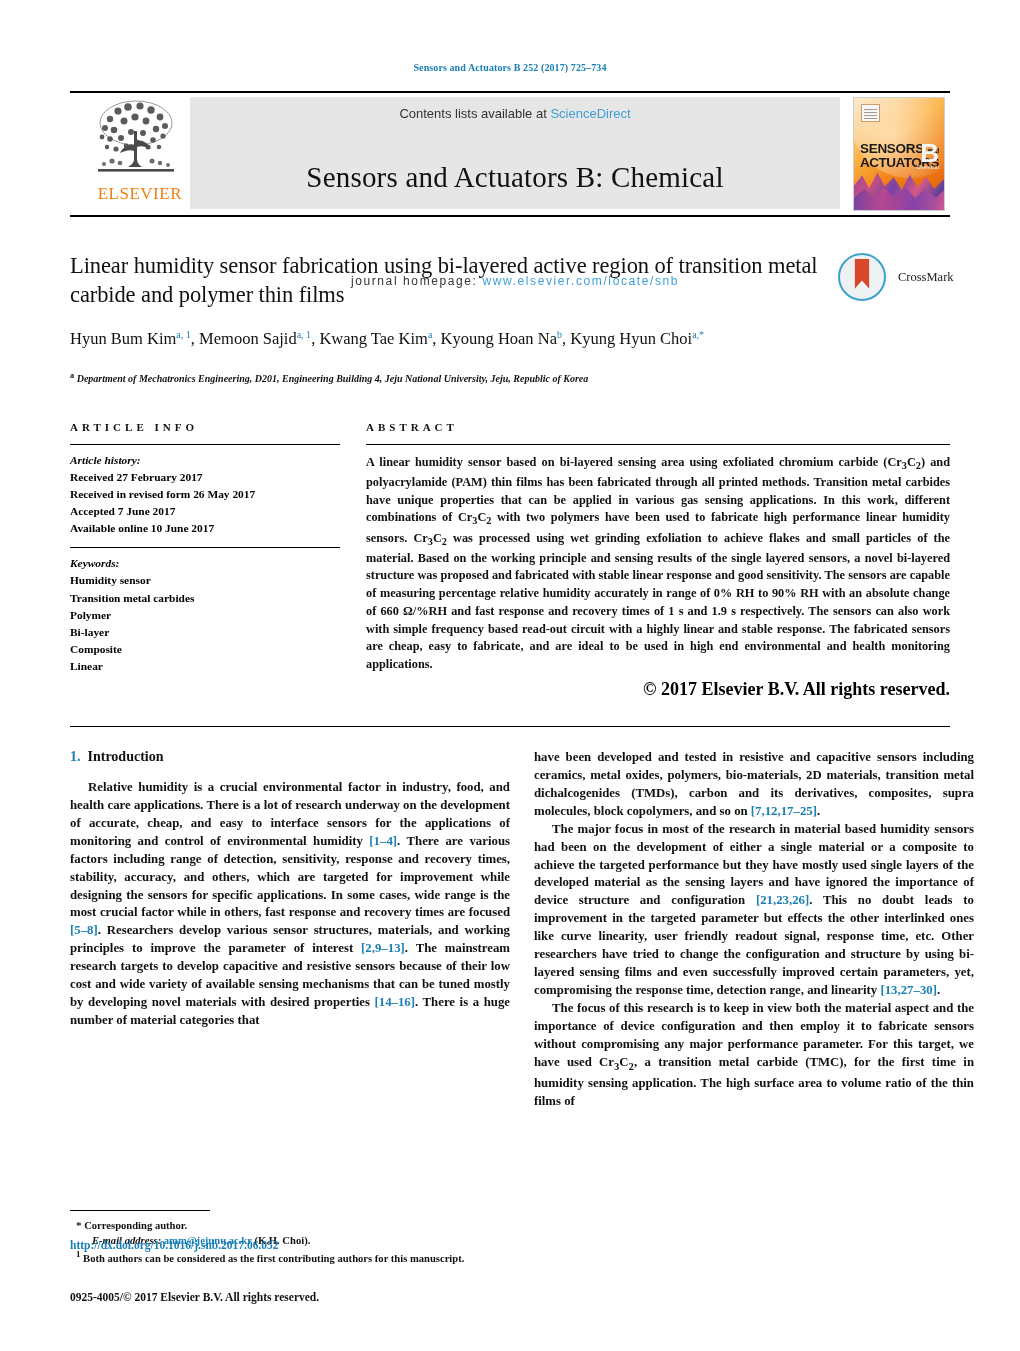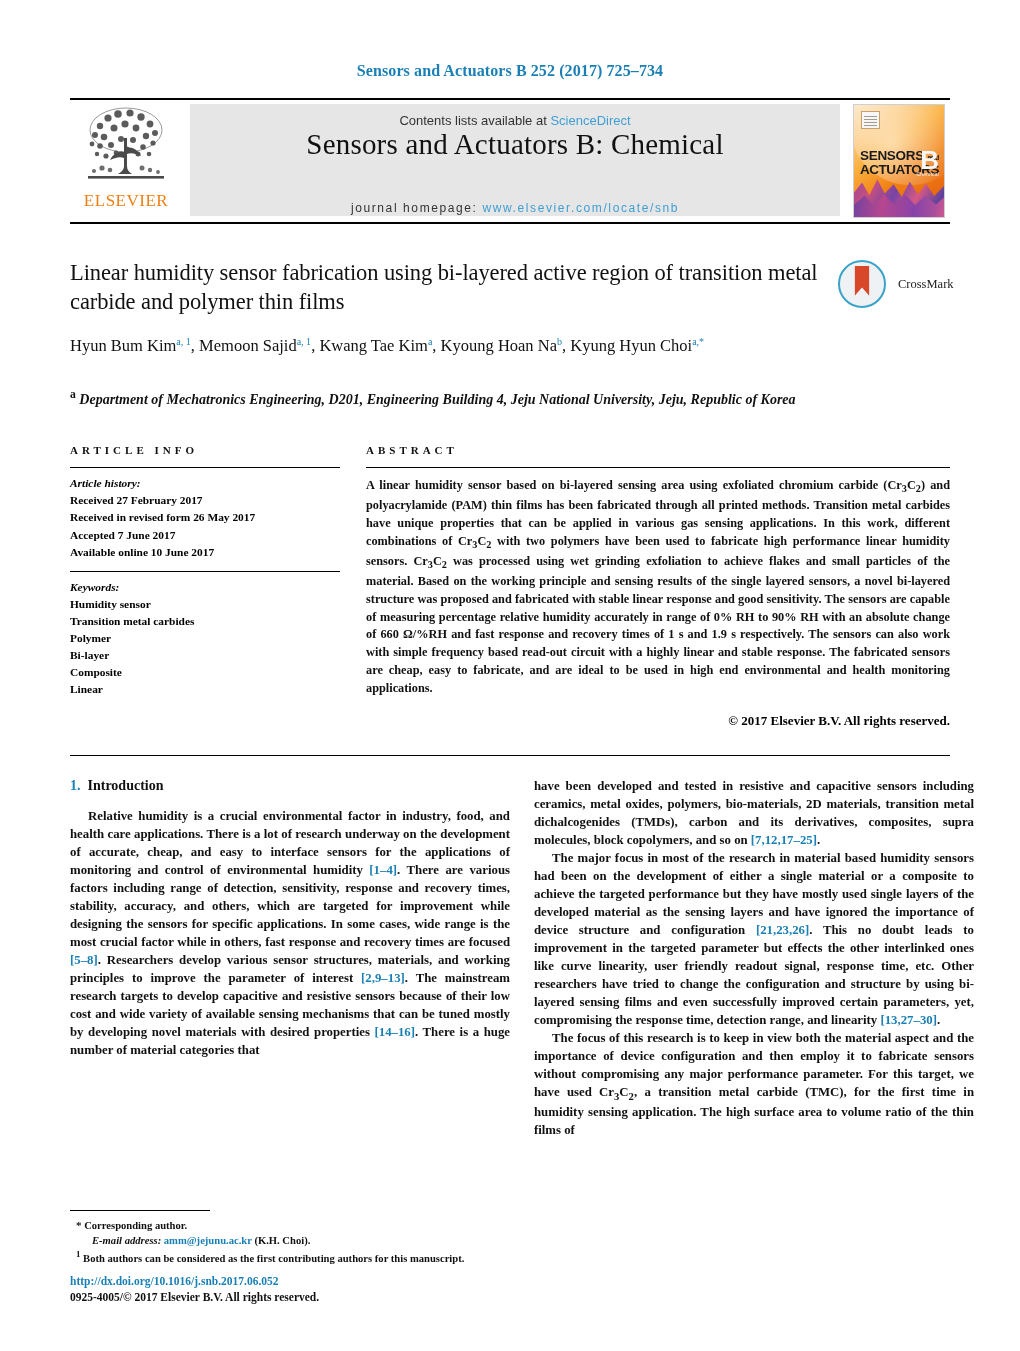--- a/index.html
+++ b/index.html
@@ -22,40 +22,40 @@
     height: 1351px;
     box-sizing: border-box;
     padding: 0 70px;
   }
 
   
   .running-head {
     text-align: center;
     color: #1a7fb5;
     font-weight: bold;
-    font-size: 16px;
+    font-size: 10px;
     letter-spacing: 0.1px;
     padding-top: 62px;
     font-family: "Liberation Serif", serif;
   }
 
   
   .masthead {
     margin-top: 18px;
     border-top: 2.5px solid #000;
     display: flex;
     align-items: stretch;
     height: 122px;
   }
   .elsevier-block {
     width: 112px;
     flex: 0 0 112px;
     display: flex;
     flex-direction: column;
-    align-items: center;
+    align-items: flex-end;
     justify-content: flex-start;
     padding-top: 4px;
     box-sizing: border-box;
   }
   .elsevier-tree {
     width: 92px;
     height: 86px;
     position: relative;
   }
   .elsevier-word {
@@ -69,20 +69,21 @@
   .center-block {
     flex: 1 1 auto;
     background: #e6e6e6;
     margin: 4px 8px 6px 8px;
     display: flex;
     flex-direction: column;
     align-items: center;
     justify-content: space-between;
     padding: 9px 0 11px 0;
     box-sizing: border-box;
+    gap: 40px;
   }
   .contents-line {
     font-family: "Liberation Sans", sans-serif;
     font-size: 13px;
     color: #333;
   }
   .contents-line .sd {
     color: #3f9fd4;
   }
   .journal-title {
@@ -203,25 +204,25 @@
   }
   .authors {
     margin-top: 17px;
     font-family: "Liberation Serif", serif;
     font-size: 16.5px;
     line-height: 1.42;
     color: #111;
   }
   .authors sup { color: #1a7fb5; font-size: 10px; }
   .affils {
-    margin-top: 29px;
+    margin-top: 20px;
     font-family: "Liberation Serif", serif;
     font-style: italic;
     font-weight: bold;
-    font-size: 14px;
+    font-size: 10px;
     line-height: 1.55;
     color: #111;
   }
   .affils sup { font-style: normal; }
   .crossmark {
     position: absolute;
     right: 0;
     top: 2px;
     width: 112px;
     height: 48px;
@@ -285,23 +286,23 @@
     padding-top: 9px;
     font-size: 12.3px;
     line-height: 1.44;
     text-align: justify;
     font-weight: bold;
     color: #111;
     hyphens: auto;
   }
   .abstract-copy {
     text-align: right;
-    font-size: 13px;
-    font-weight: bold;
-    margin-top: 16px;
+    font-size: 18px;
+    font-weight: bold;
+    margin-top: 5px;
   }
 
   
   .hr-thin {
     margin-top: 26px;
     border-top: 1px solid #000;
   }
   .body-cols {
     margin-top: 22px;
     display: flex;
@@ -364,20 +365,21 @@
     color: #1a7fb5;
     font-size: 11.5px;
     font-weight: bold;
     line-height: 1.45;
   }
   .issn {
     font-size: 11.5px;
     font-weight: bold;
     line-height: 1.45;
     color: #111;
+    margin-top: 36px;
   }
 </style>
 </head>
 <body>
 
 <div class="page">
 
   <div class="running-head">Sensors and Actuators B 252 (2017) 725–734</div>
 
   <div class="masthead">

